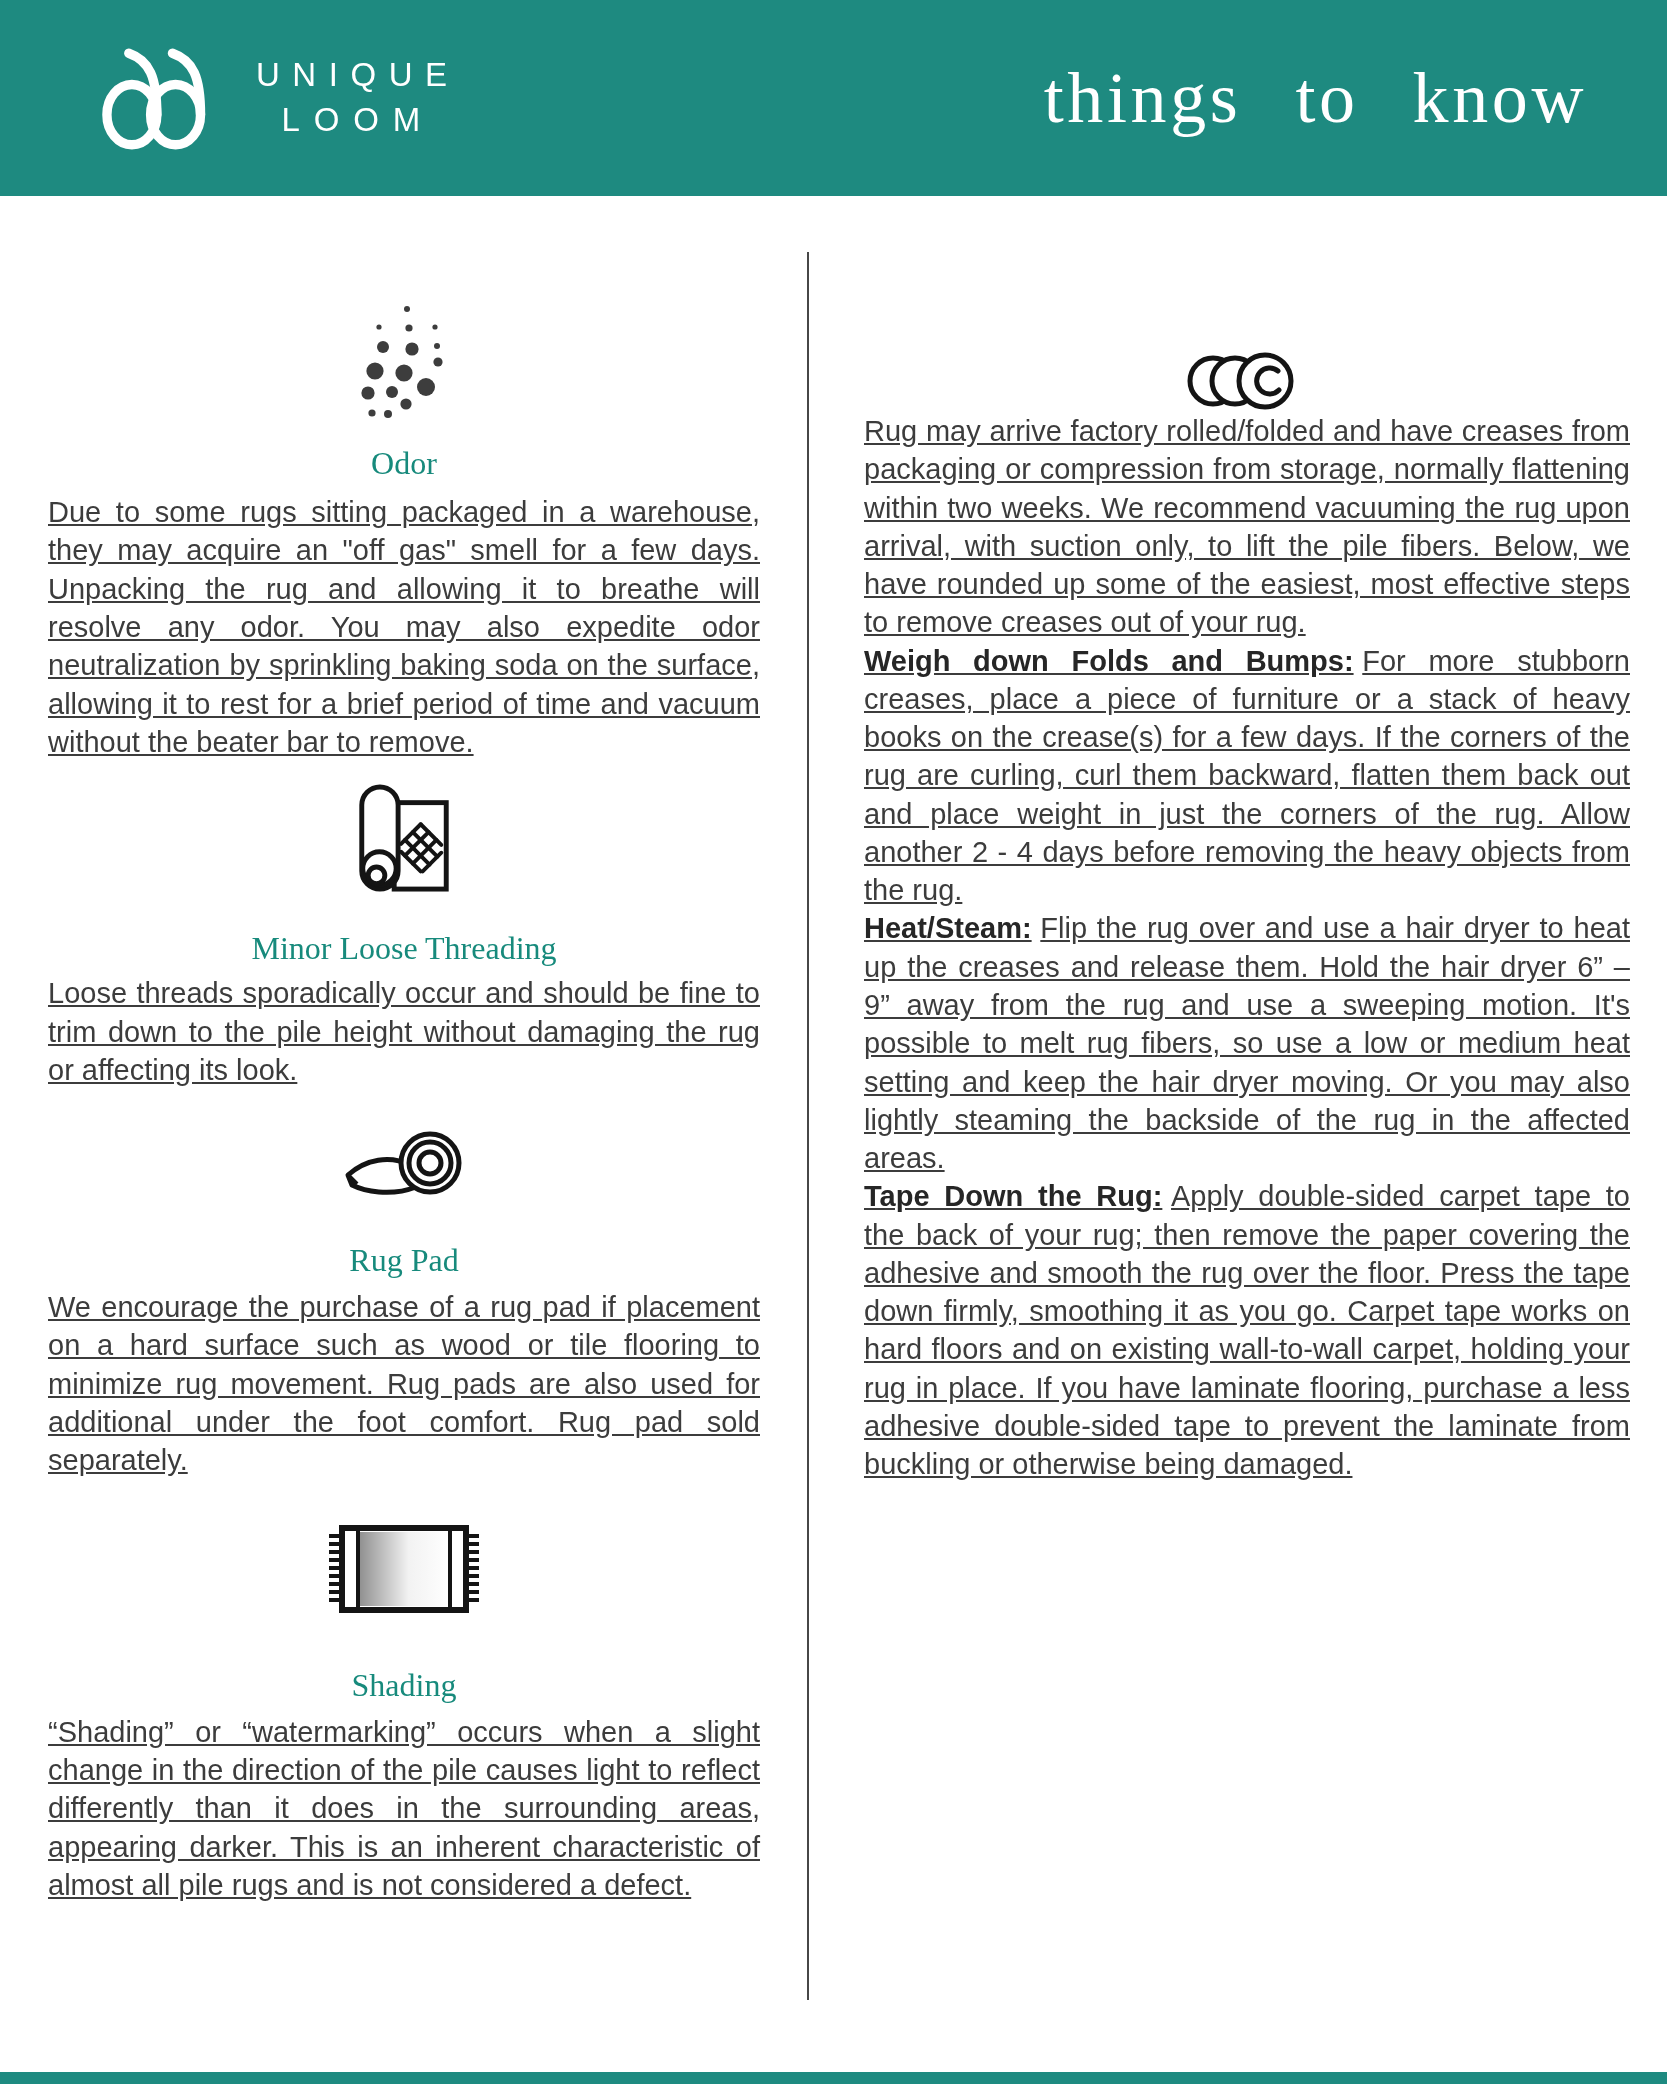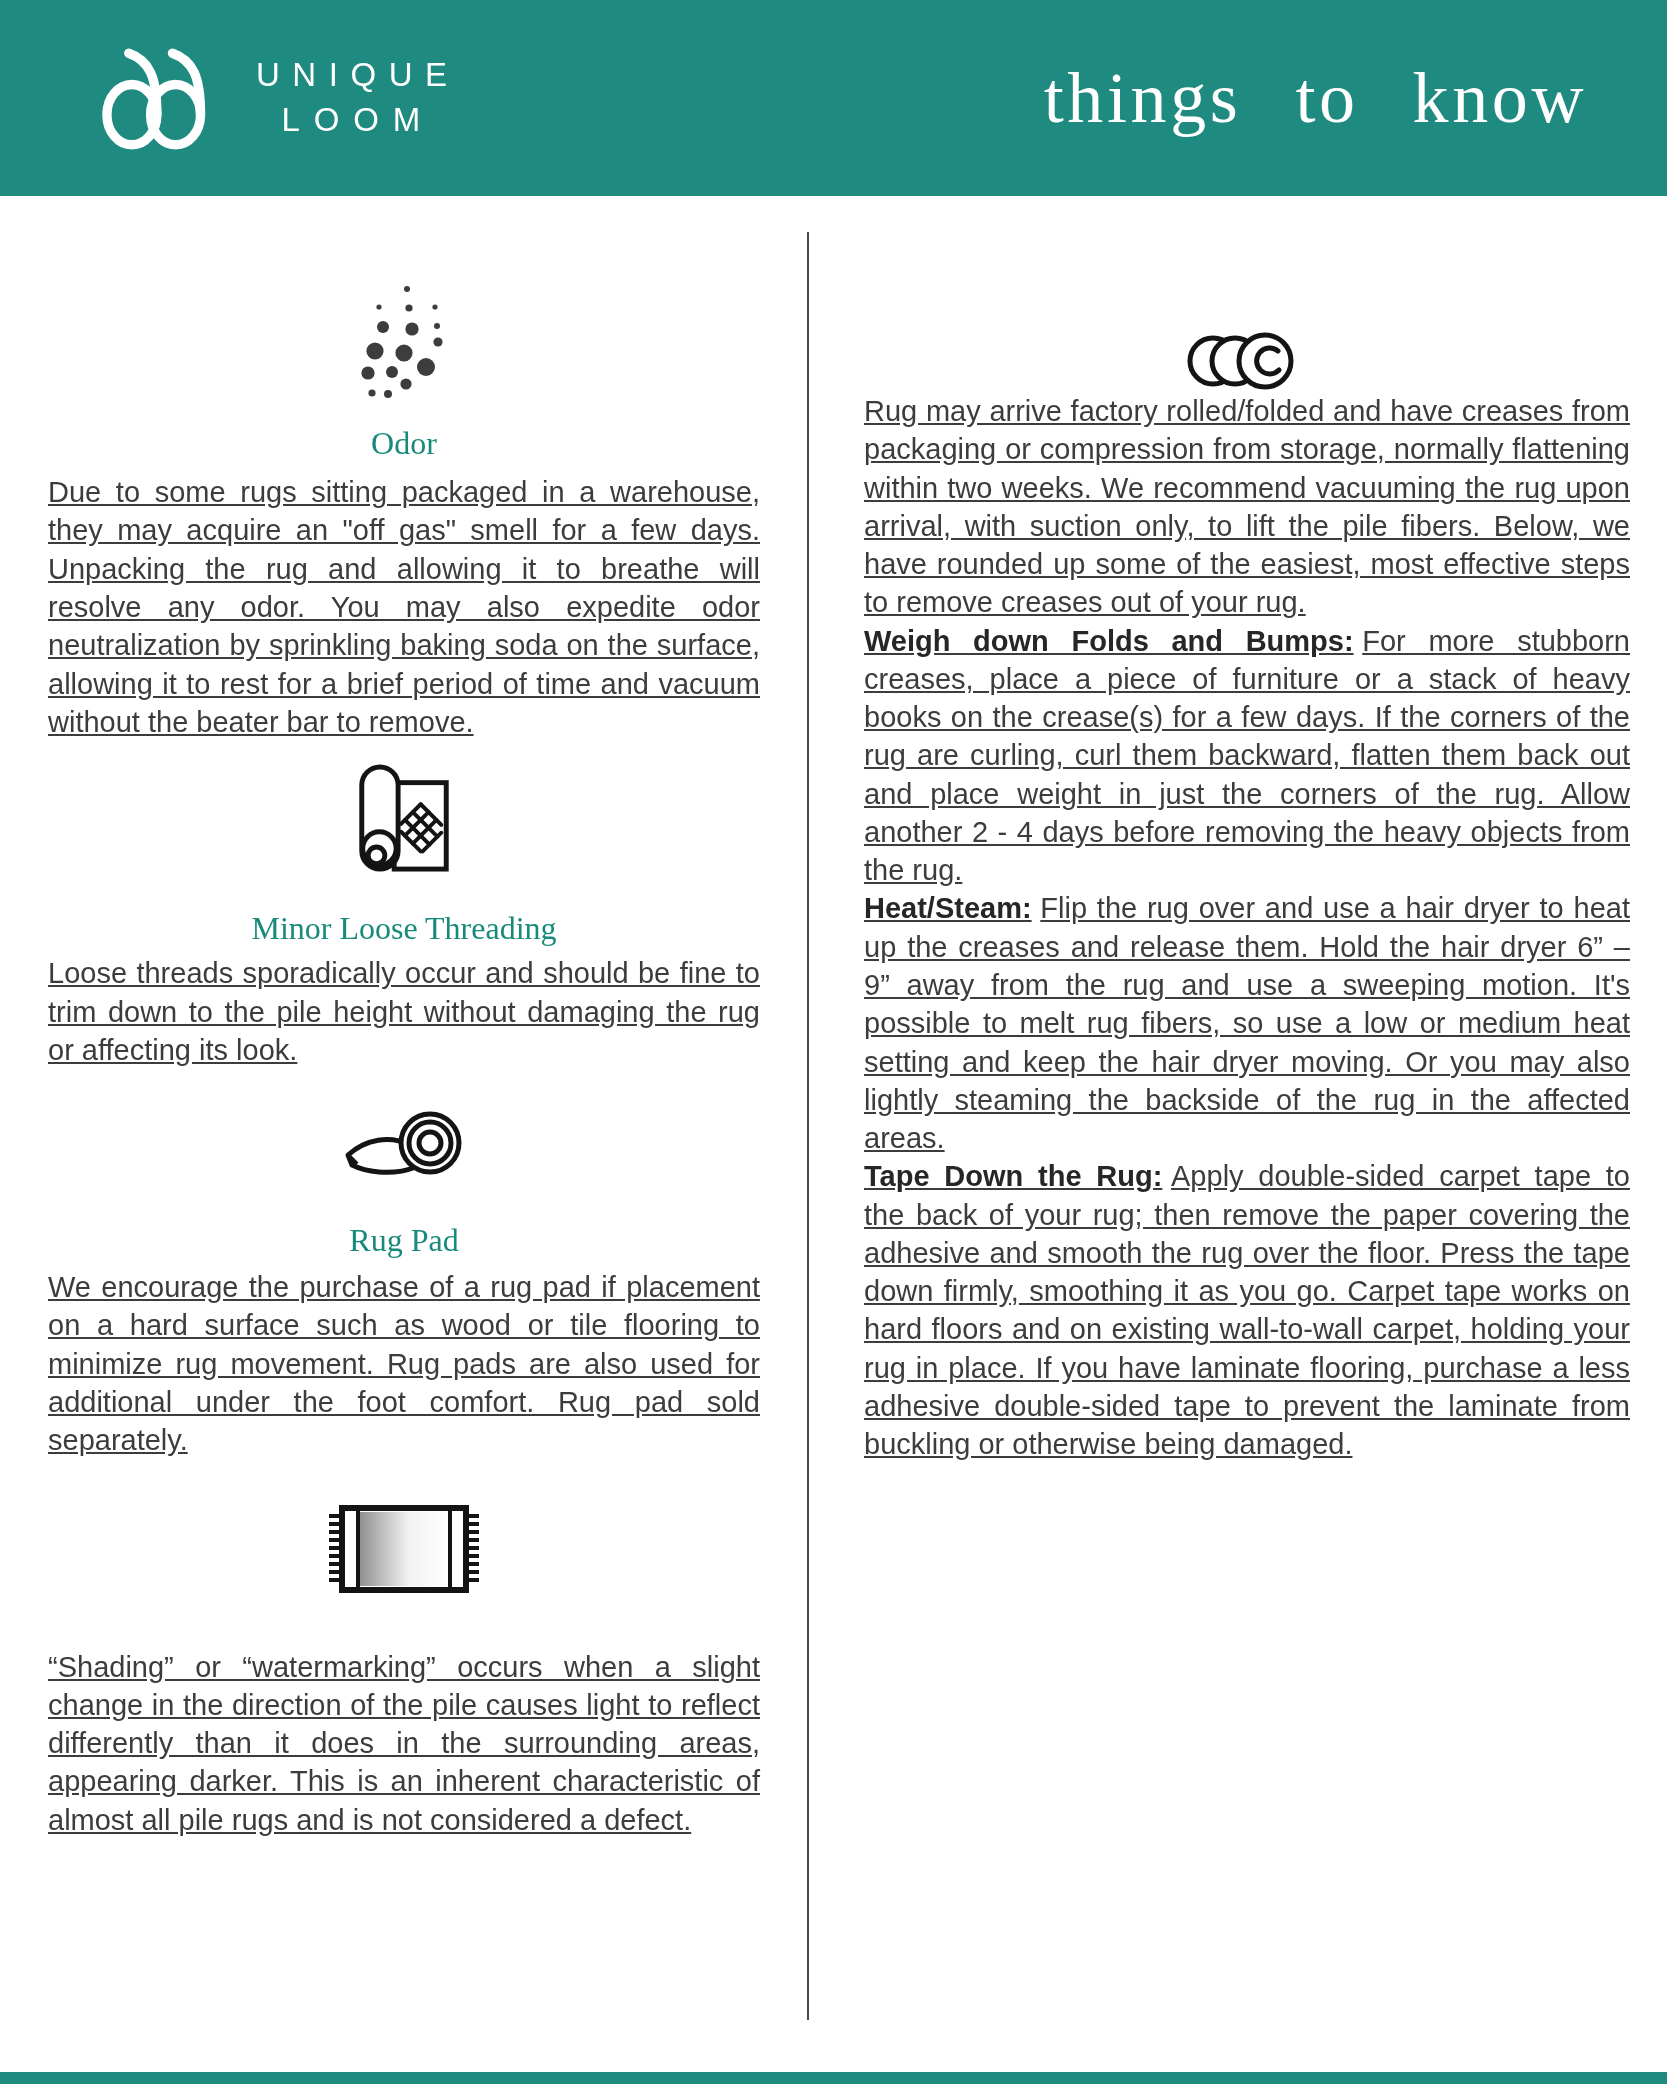--- a/index.html
+++ b/index.html
@@ -1,20 +1,21 @@
 <!DOCTYPE html>
 <html><head>
 <meta charset="utf-8">
 <style>
   html,body{margin:0;padding:0;background:#ffffff;}
   .page{
     width:1667px;height:2084px;overflow:hidden;
     display:flex;flex-direction:column;
     background:#ffffff;
     font-family:"Liberation Sans", sans-serif;
+    gap:20px;
   }
   
   .header{
     height:196px;flex:0 0 196px;
     background:#1E8A80;
     display:flex;align-items:center;
     padding-left:92px;box-sizing:border-box;
   }
   .logo-mark{width:138px;height:104px;flex:0 0 auto;}
   .brand{
@@ -187,20 +188,21 @@
               <rect x="138" y="58" width="13" height="4"></rect>
                 <rect x="138" y="66" width="13" height="4"></rect>
               <rect x="138" y="74" width="13" height="4"></rect>
             </g>
             <rect x="14" y="4" width="124" height="82" fill="#ffffff" stroke="#141414" stroke-width="6"></rect>
             <rect x="31" y="8" width="90" height="74" fill="url(#shadeGrad)"></rect>
             <line x1="30" y1="6" x2="30" y2="84" stroke="#141414" stroke-width="4"></line>
             <line x1="122" y1="6" x2="122" y2="84" stroke="#141414" stroke-width="4"></line>
           </svg>
         </div>
+        <h2 class="sec">Shading</h2>
         <p class="body">“Shading” or “watermarking” occurs when a slight change in the direction of the pile causes light to reflect differently than it does in the surrounding areas, appearing darker. This is an inherent characteristic of almost all pile rugs and is not considered a defect.</p>
       </div>
 
     </div>
 
     <div class="v-divider"></div>
 
     <div class="col-right">
 
       <div class="section s-crease">

